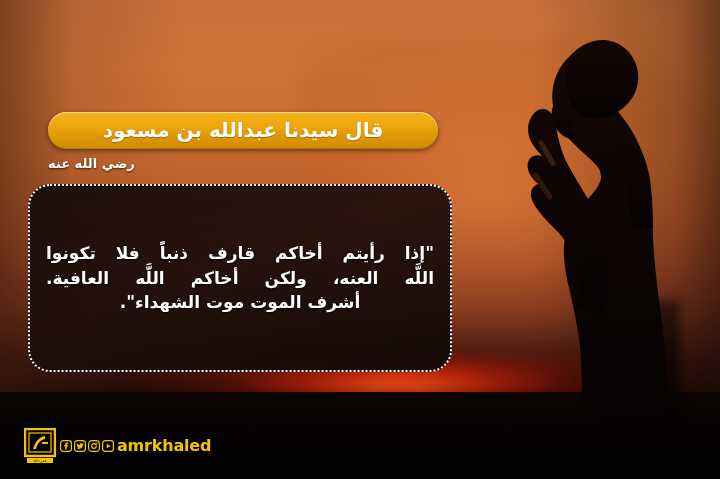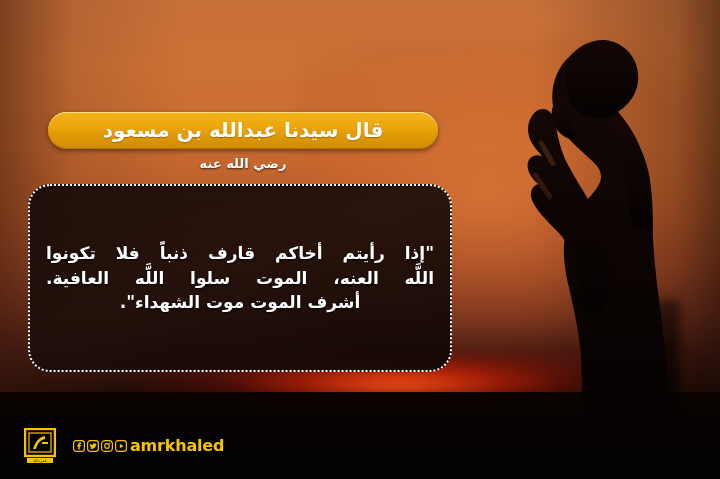--- a/index.html
+++ b/index.html
@@ -113,21 +113,21 @@
     font-family:"DejaVu Sans","Liberation Sans",sans-serif;
     font-size:20px;font-weight:bold;
     color:#ffffff;
     letter-spacing:.2px;
     text-shadow:0 1px 1px rgba(120,70,0,.55);
     white-space:nowrap;
     transform:translateY(-1px);
   }
   .subtitle{
     position:absolute;left:48px;top:156px;width:390px;
-    text-align:center;
+    text-align:left;
     direction:rtl;
     font-size:13px;font-weight:bold;
     color:#fdfdfd;
     text-shadow:0 1px 2px rgba(0,0,0,.7);
   }
 
   
   .quote-box{
     position:absolute;left:28px;top:184px;
     width:424px;height:188px;
@@ -159,21 +159,21 @@
     text-shadow:0 1px 2px rgba(0,0,0,.85);
   }
   .qline.justify{
     text-align:justify;
     text-align-last:justify;
   }
 
   
   .footer{
     position:absolute;left:24px;top:428px;
-    display:flex;align-items:center;gap:17px;
+    display:flex;align-items:center;gap:4px;
   }
   .logo-mark{
     width:32px;height:36px;flex:0 0 auto;
     position:relative;
   }
   .logo-mark svg{display:block;width:100%;height:100%;}
   .footer-text{
     display:flex;flex-direction:column;line-height:1.02;
   }
   .handle-row{
@@ -270,21 +270,21 @@
   </div>
 
   <div class="banner">
     <span class="banner-text">قال سيدنا عبدالله بن مسعود</span>
   </div>
   <div class="subtitle">رضي الله عنه</div>
 
   <div class="quote-box">
     <div class="quote-inner">
       <span class="qline justify">"إذا رأيتم أخاكم قارف ذنباً فلا تكونوا</span>
-      <span class="qline justify">اللَّه العنه، الموت سلوا اللَّه العافية.</span>
+      <span class="qline justify">اللَّه العنه، ولكن أخاكم اللَّه العافية.</span>
       <span class="qline">أشرف الموت موت الشهداء".</span>
     </div>
   </div>
 
   <div class="footer">
 
     <div class="logo-mark">
       <svg viewBox="0 0 32 36" aria-hidden="true">
         <rect x="1" y="1" width="30" height="27" fill="none" stroke="#f5c400" stroke-width="2.4"></rect>
         <rect x="5" y="5" width="22" height="19" fill="none" stroke="#f5c400" stroke-width="1.2"></rect>

